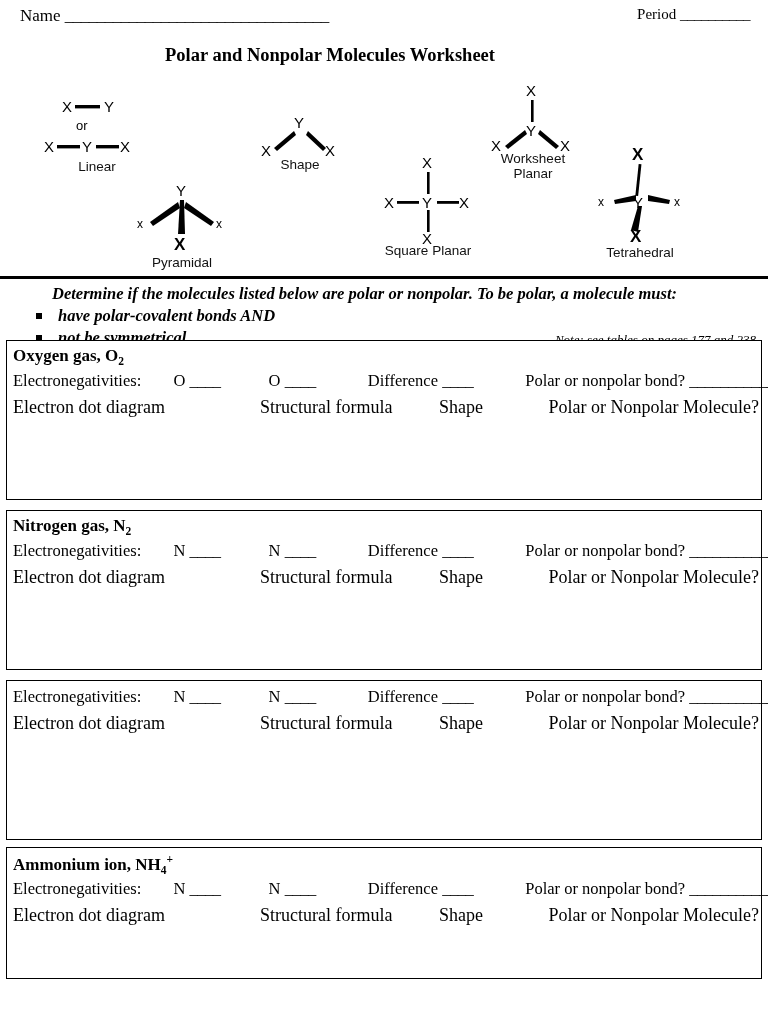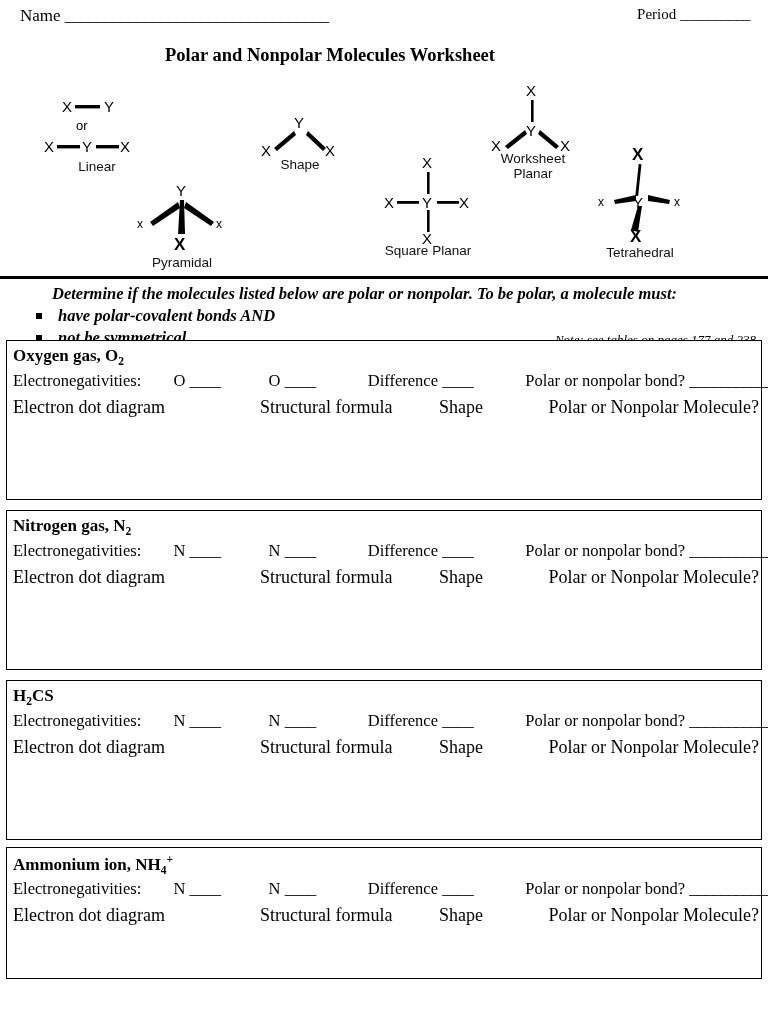--- a/index.html
+++ b/index.html
@@ -303,23 +303,20 @@
   <div class="mol-row-head">
     <span class="col-dot">Electron dot diagram</span>
     <span class="col-struct">Structural formula</span>
     <span class="col-shape">Shape</span>
     <span class="col-polar">Polar or Nonpolar Molecule?</span>
   </div>
   <div style="height:78px;"></div>
 </div>
 
 <div class="mol-box" style="top:680px; height:160px;">
-  <div class="mol-title">
-    <span>H</span><sub>2</sub><span>CS</span>
-  </div>
   <div class="mol-row-eneg">
     <span>Electronegativities:</span>
     <span class="gap-a"></span><span>N</span>
     <span class="blank-sm">____</span>
     <span class="gap-b"></span><span>N</span>
     <span class="blank-sm">____</span>
     <span class="gap-c"></span><span>Difference</span>
     <span class="blank-sm">____</span>
     <span class="gap-c"></span><span>Polar or nonpolar bond?</span>
     <span class="blank-sm">___________</span>

